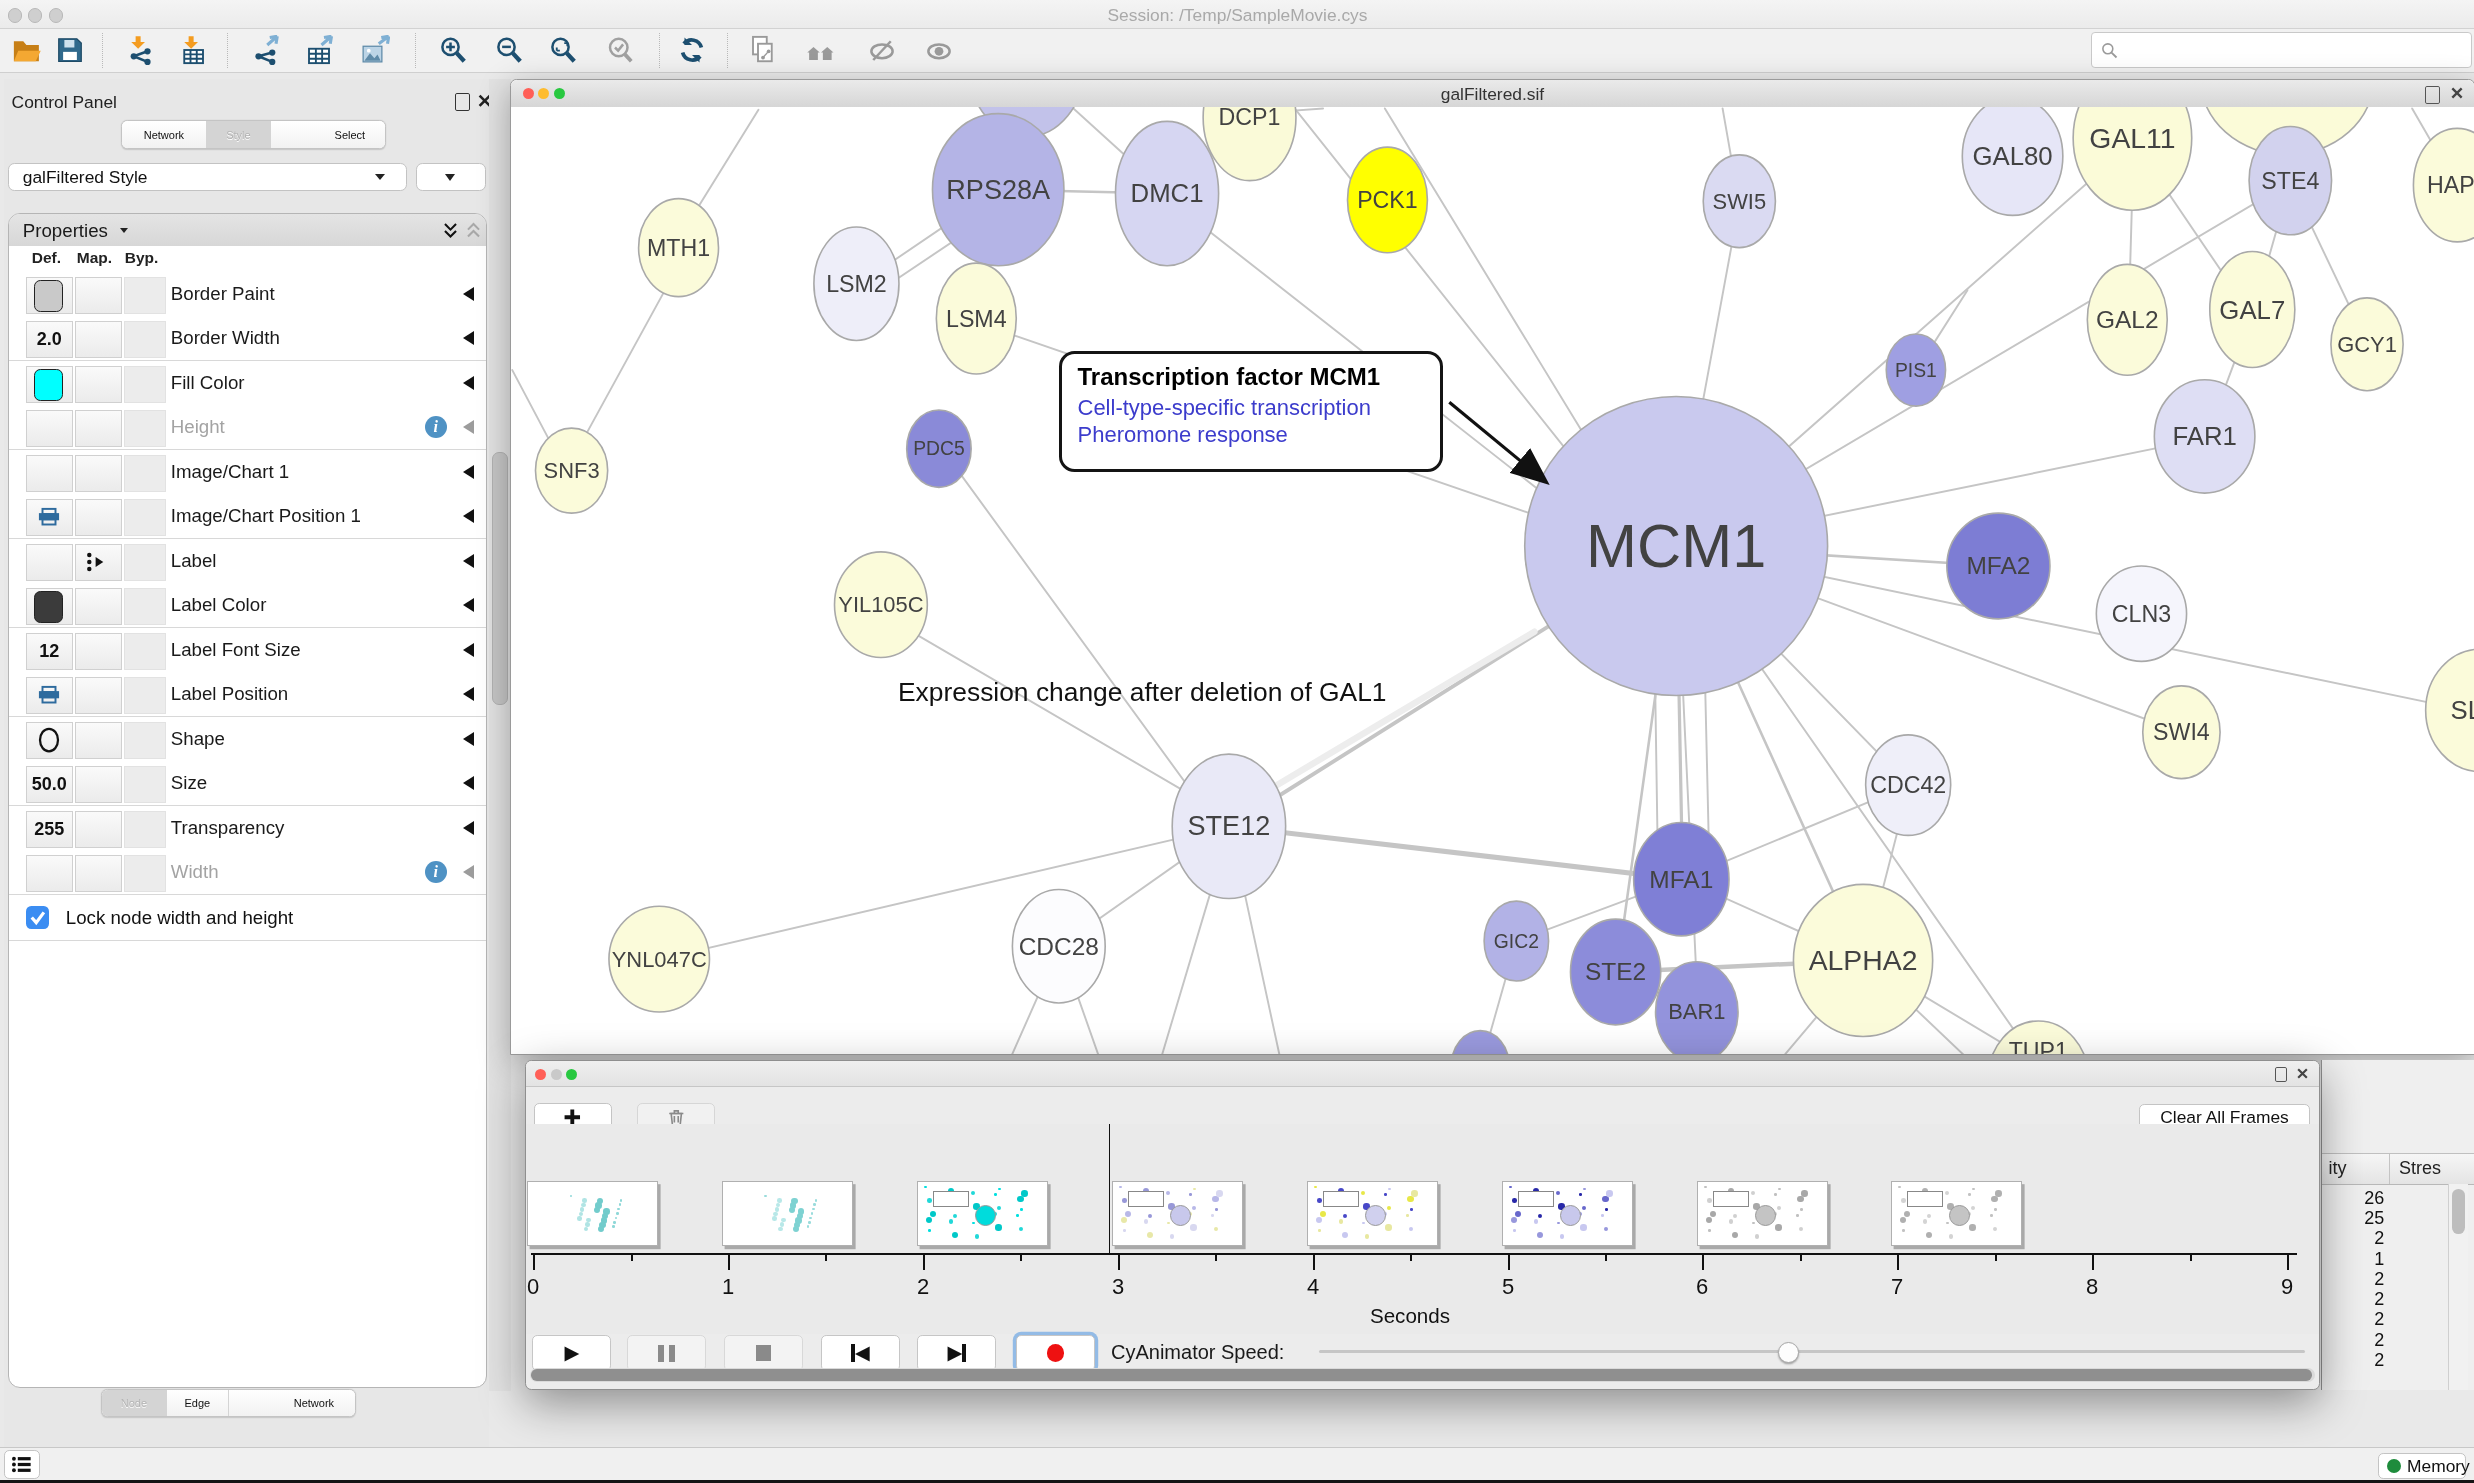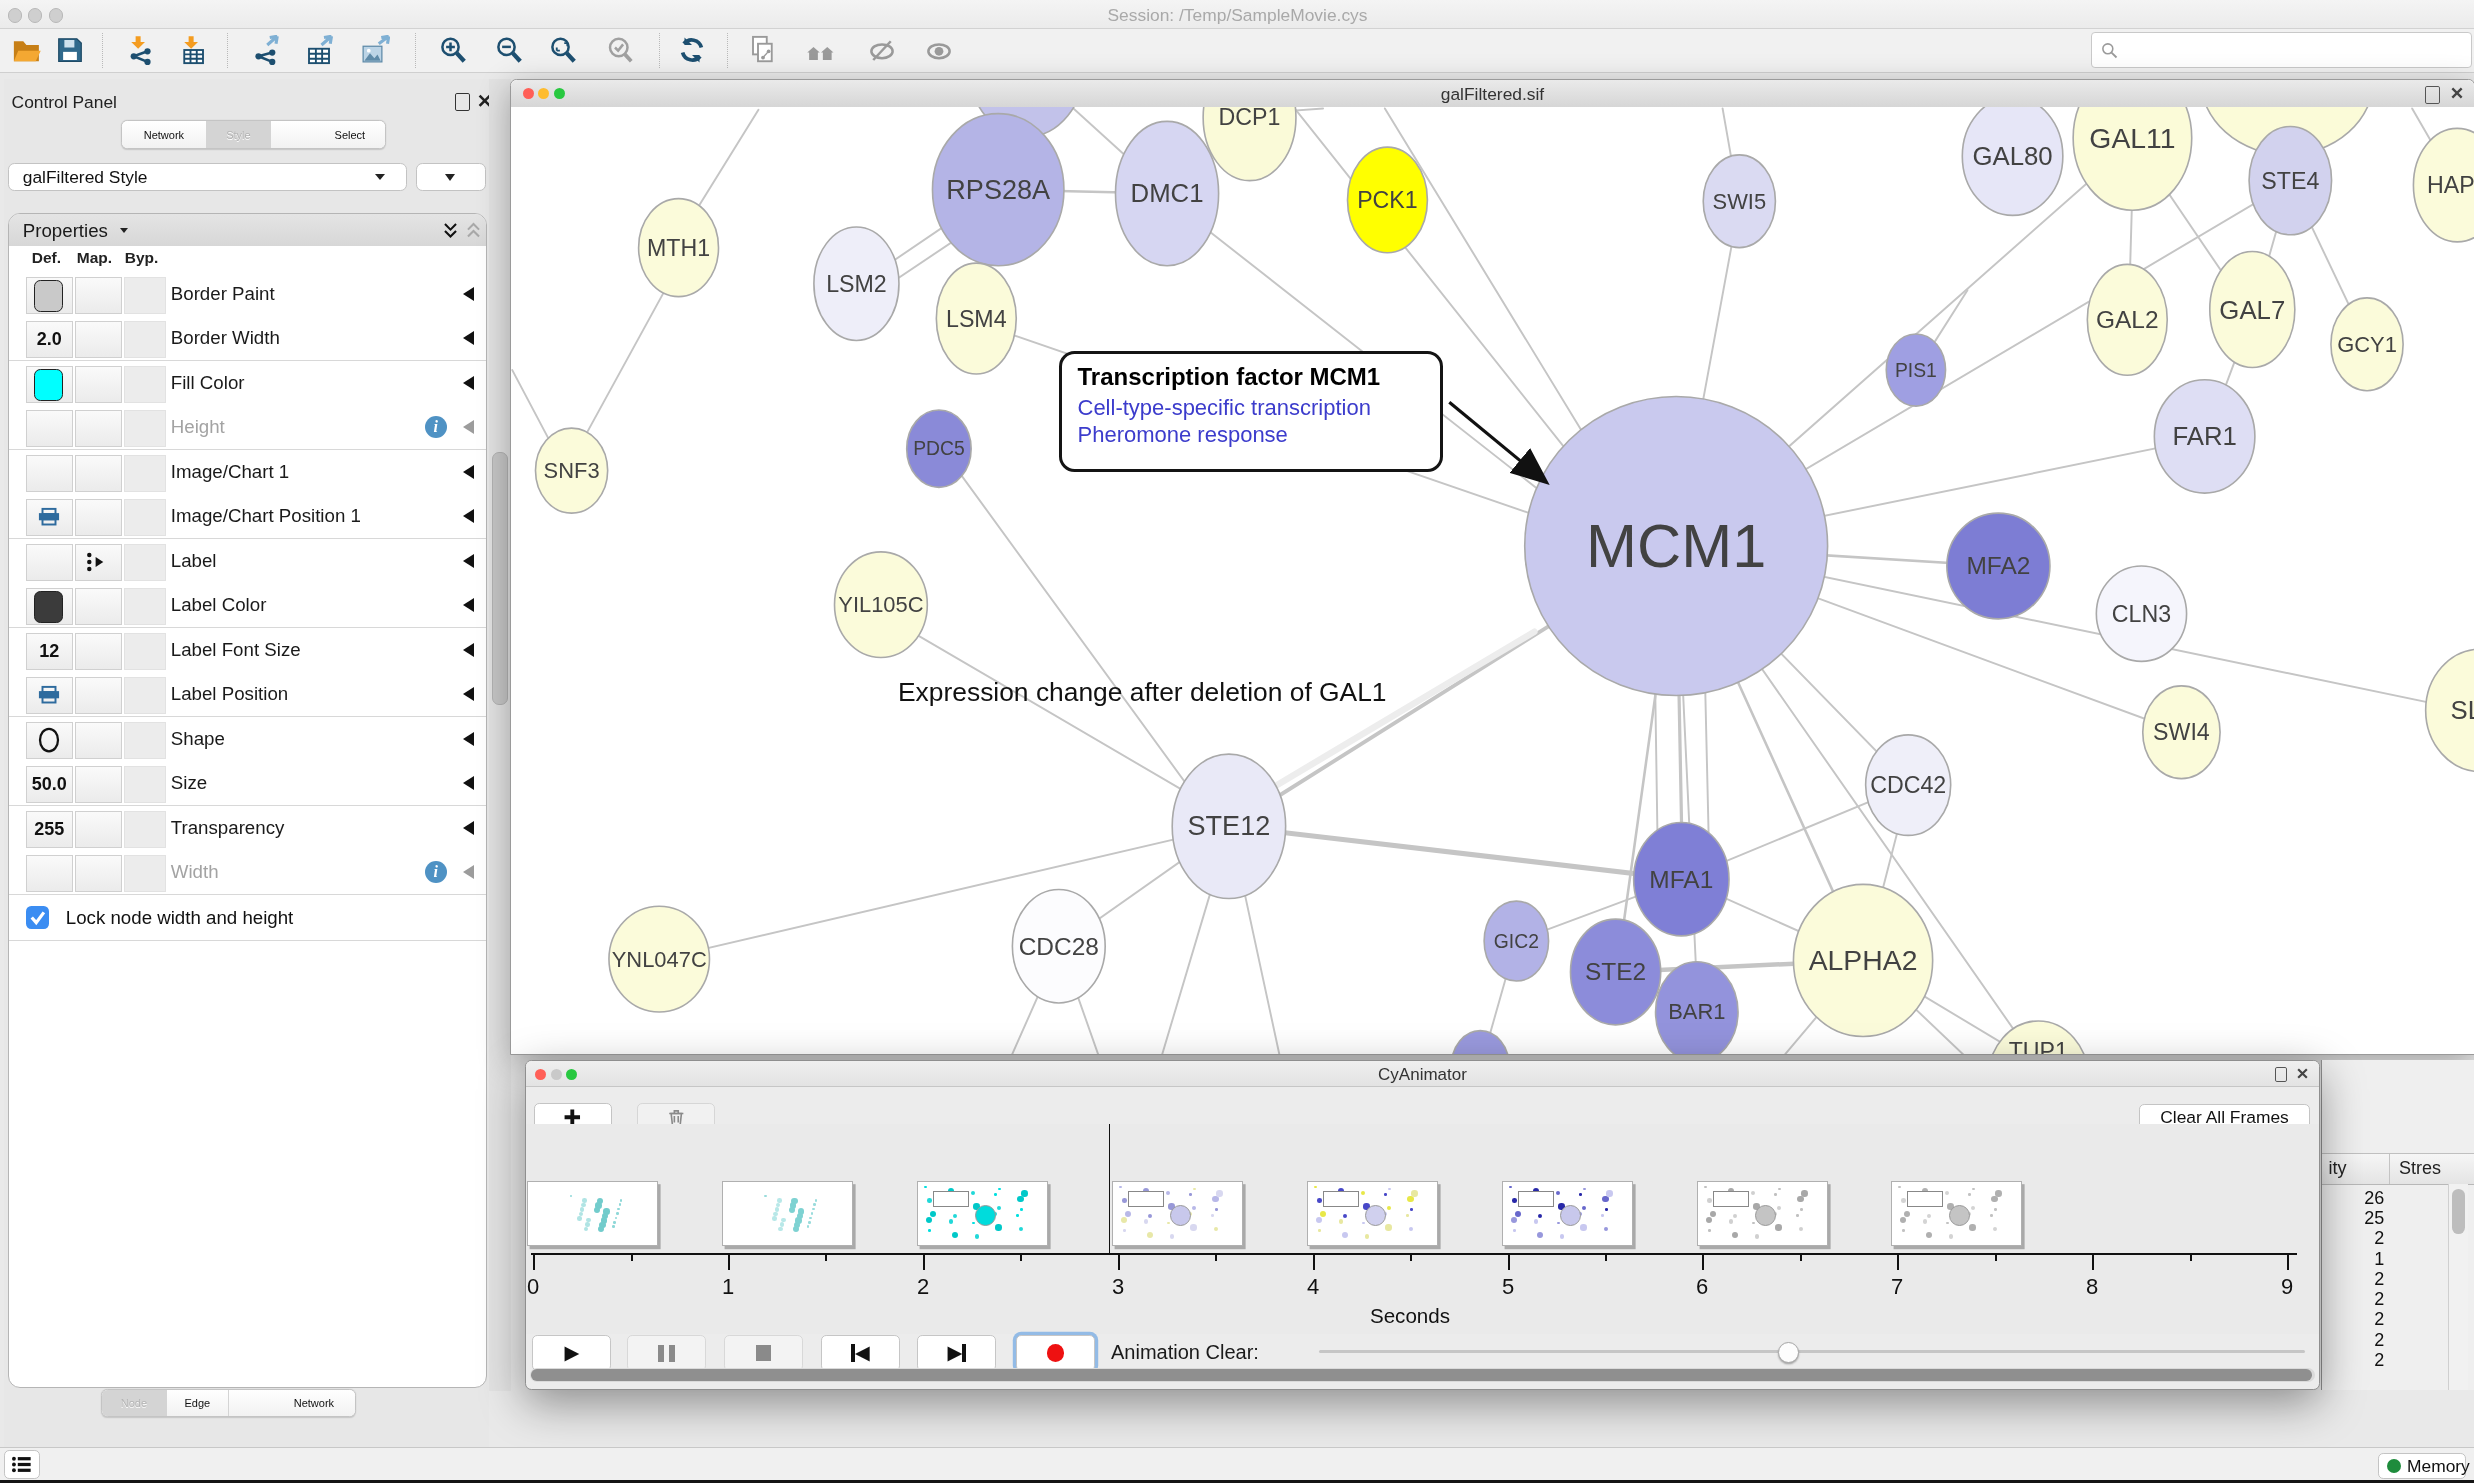--- a/index.html
+++ b/index.html
@@ -681,21 +681,20 @@
     <div class="tf-scroll">
         <div class="tf-thumb"></div>
       </div>
   </div>
 
   <div class="abs cywin">
     <div class="cytitle">
       <span class="light" style="left:9px;background:#ff5f57"></span>
       <span class="light" style="left:24.5px;background:#c9c9c9"></span>
       <span class="light" style="left:40px;background:#28c840"></span>
-      <div class="wtitle" style="font-size:17px">CyAnimator</div>
       <span class="wbtn-sq" style="right:32px;top:5.8px;border-color:#555;width:10.3px;height:13px"></span>
       <svg style="position:absolute;right:10.3px;top:5.8px" viewBox="0 0 24 24" width="13" height="13">
           <path d="M4 4l16 16M20 4L4 20" stroke="#444" stroke-width="4"></path>
         </svg>
     </div>
     <div class="cytool">
       <div class="btn" style="left:7.7px;top:4.5px;width:76px;height:28px">
         <svg style="margin:3.9px auto;display:block" viewBox="0 0 32 32" width="20.6" height="20.6">
             <path d="M16 4v24M4 16h24" stroke="#111" stroke-width="6"></path>
           </svg>
@@ -978,21 +977,21 @@
         <span class="vline"></span>
         <span class="tri" style="transform:scaleX(-1)">▶</span>
       </div>
     <div class="pb" style="left:391px;top:274px">
         <span class="tri">▶</span>
         <span class="vline"></span>
       </div>
     <div class="pb rec" style="left:490px;top:274px">
         <span class="reddot"></span>
       </div>
-    <div class="speedlbl" style="left:585px;top:280px">Animation Clear:</div>
+    <div class="speedlbl" style="left:585px;top:280px">CyAnimator Speed:</div>
     <div class="slider-track" style="left:793px;top:289px;width:986px"></div>
     <div class="slider-handle" style="left:1252px;top:281px"></div>
     <div class="hscroll">
         <div class="hthumb"></div>
       </div>
   </div>
 
 
   <div class="abs statusbar">
     <div class="btn" style="left:3.9px;top:1.9px;width:34px;height:27px">

